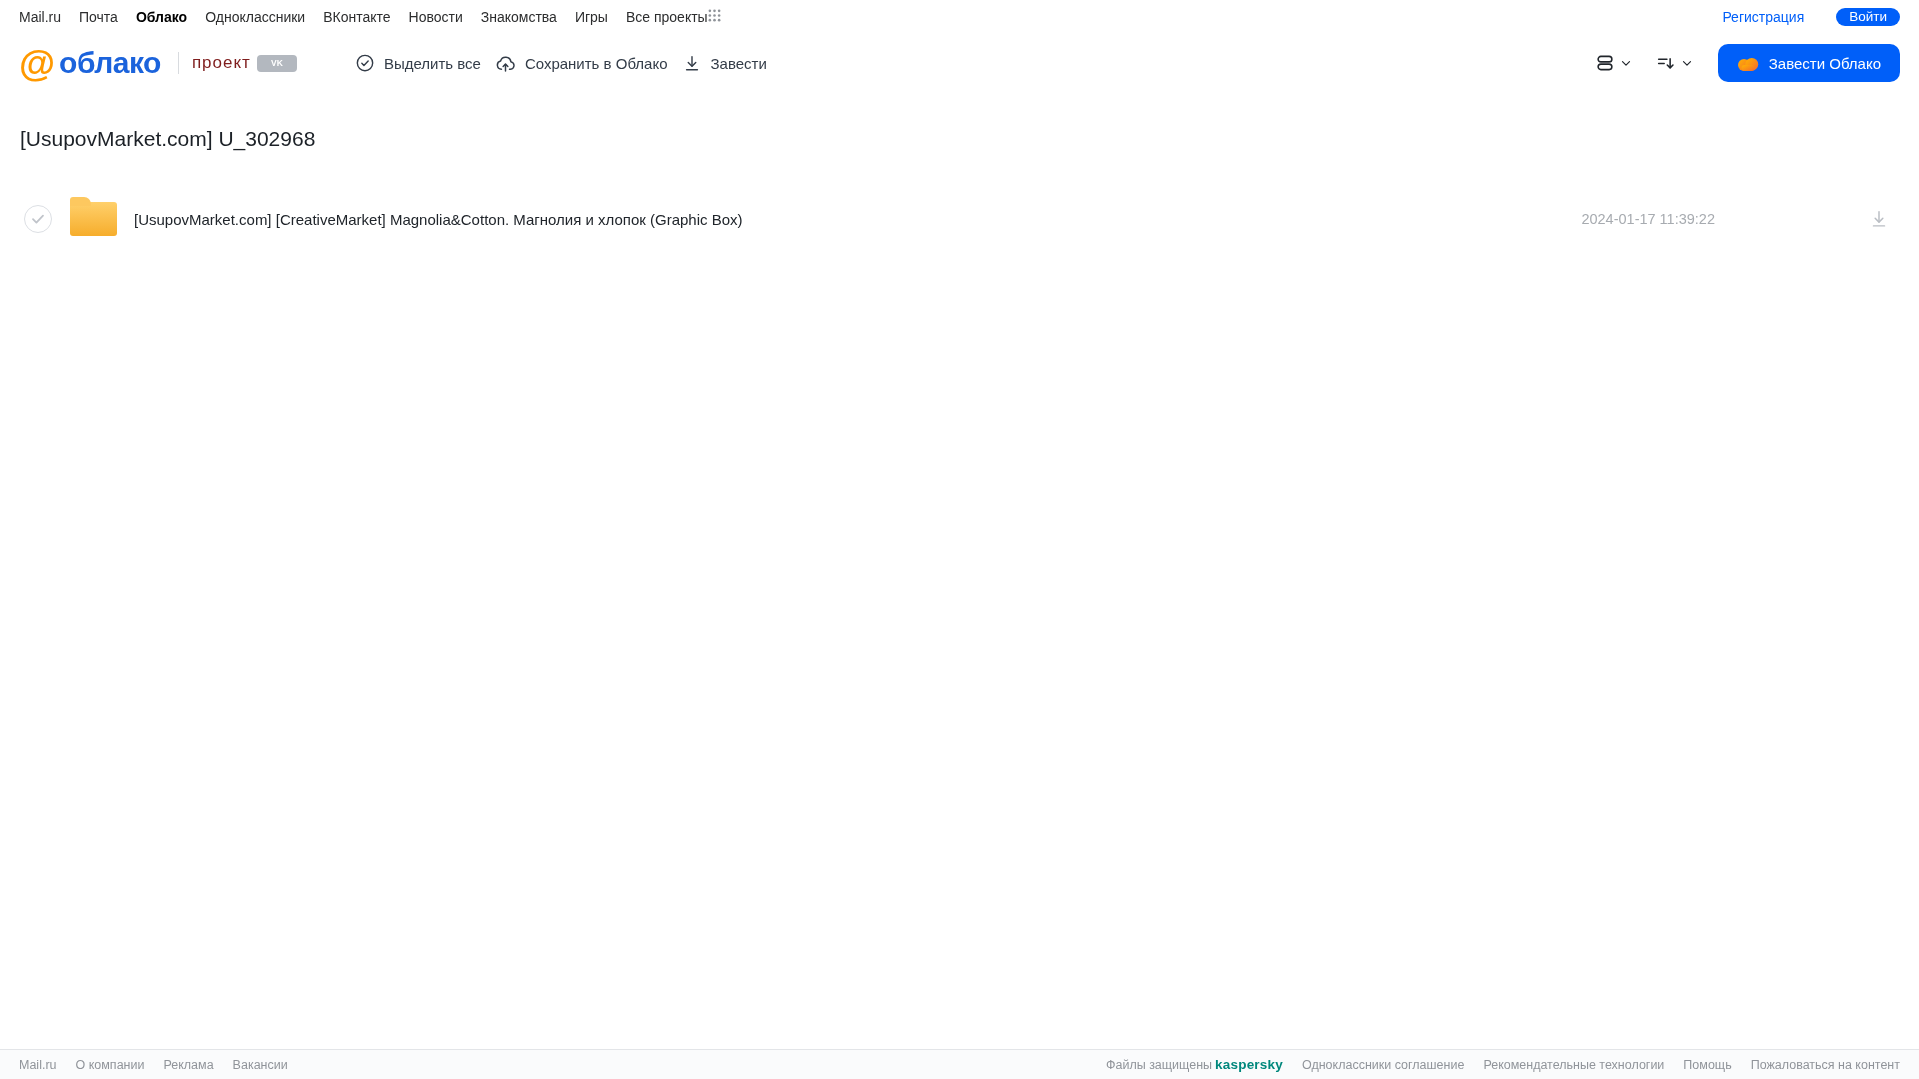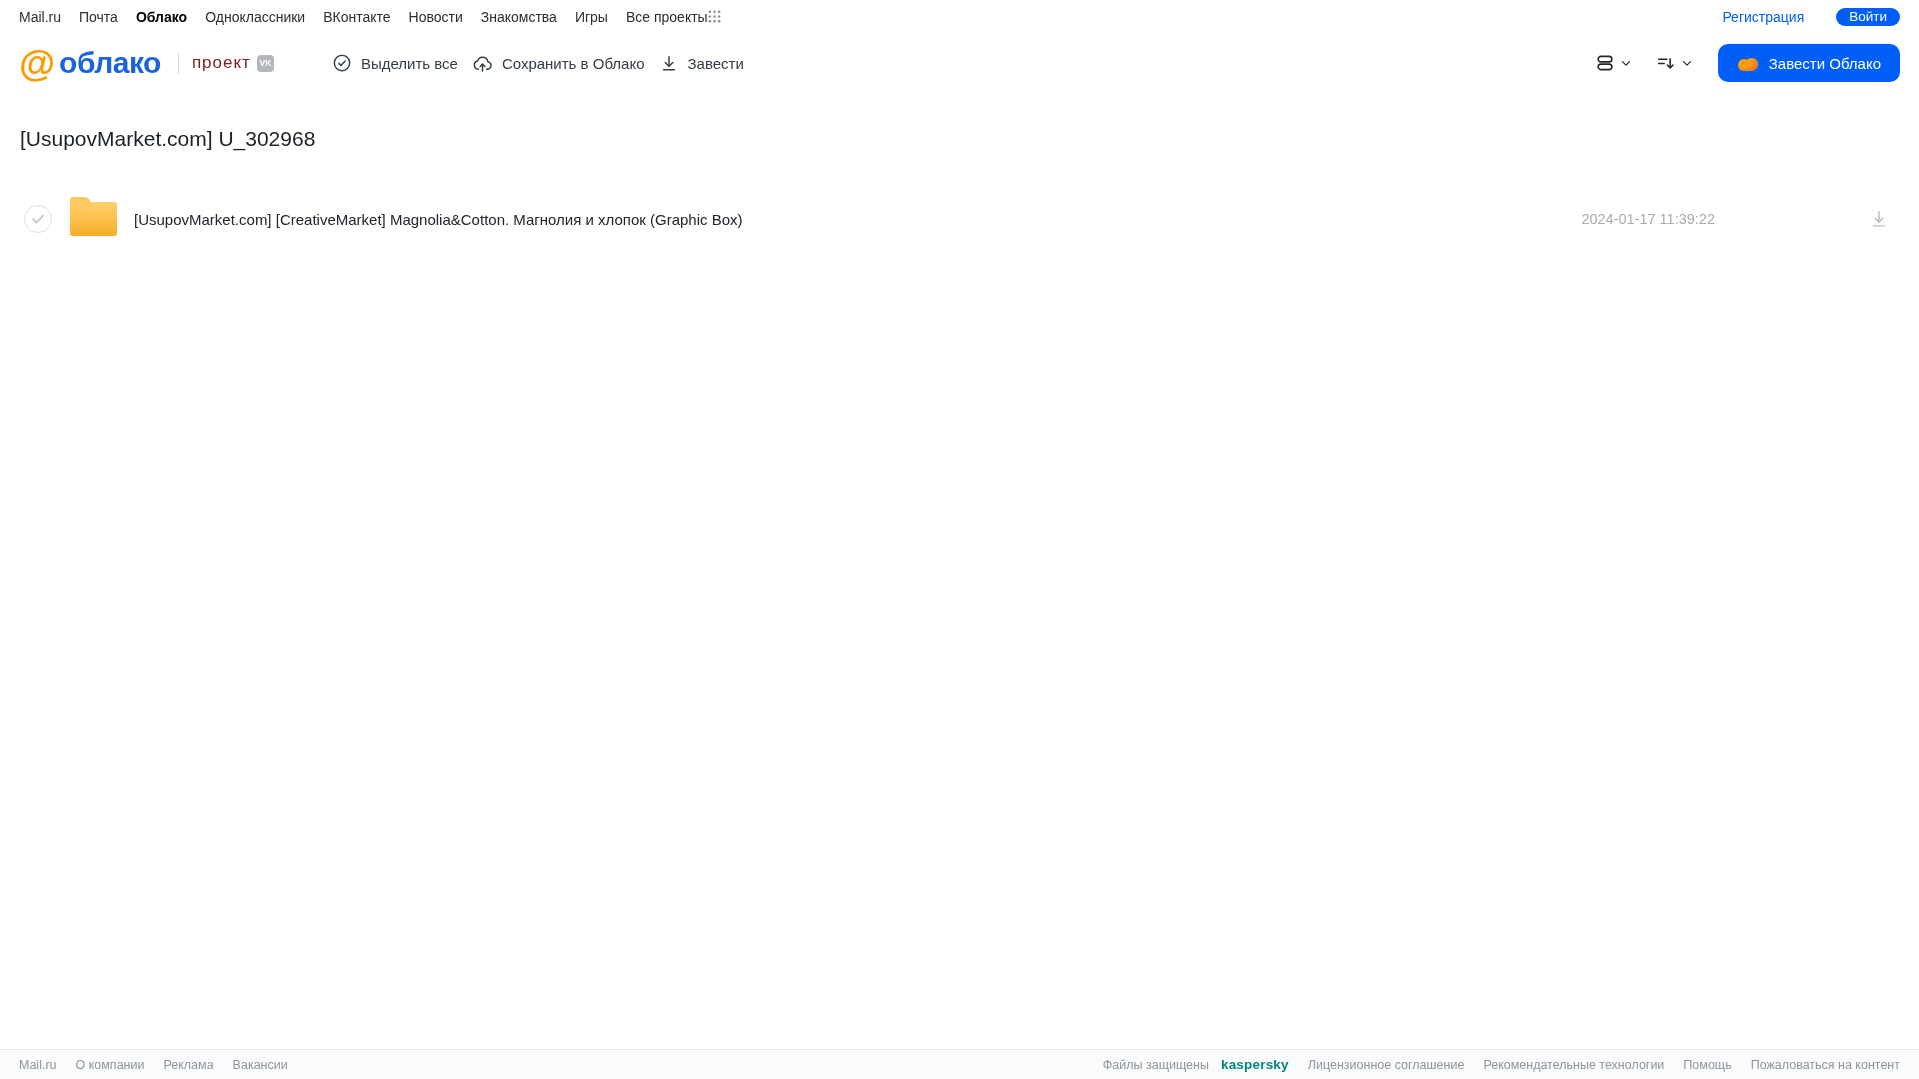--- a/index.html
+++ b/index.html
@@ -7,35 +7,35 @@
   body {
     font-family: "Liberation Sans", "DejaVu Sans", sans-serif;
     background:#ffffff; color:#20252b; position:relative; overflow:hidden;
   }
   a { text-decoration:none; }
 
   
   .topnav { height:33px; display:flex; align-items:center; padding:0 19px; gap:18px; font-size:14px; color:#2c2d2e; }
   .topnav .nav-link { color:#2c2d2e; cursor:pointer; white-space:nowrap; }
   .topnav .nav-link.active { font-weight:700; color:#000; }
-  .allprojects { display:flex; align-items:center; gap:0; }
+  .allprojects { display:flex; gap:0; }
   .grid-icon { color:#8f9399; display:flex; }
   .topnav-spacer { flex:1; }
   .register-link { color:#005ff9; font-size:14px; margin-right:14px; cursor:pointer; }
   .login-btn { background:#005ff9; color:#fff; border:none; border-radius:14px; height:18px; padding:0 13px; font-size:13.5px; font-family:inherit; cursor:pointer; display:flex; align-items:center; }
 
   
   .toolbar { height:60px; display:flex; align-items:center; padding:0 19px; }
   .logo { display:flex; align-items:center; cursor:pointer; }
   .logo-at { color:#ff9900; font-size:37px; font-weight:700; line-height:1; margin-right:4px; }
   .logo-word { color:#1b63dc; font-size:30px; font-weight:700; letter-spacing:-0.5px; line-height:1; }
   .logo-divider { width:1px; height:22px; background:#d8dbdf; margin:0 13px 0 17px; }
   .project-tag { display:flex; align-items:center; gap:6px; }
   .project-label { color:#7f1d1d; font-size:17px; letter-spacing:1px; }
-  .vk-badge { width:17px; height:17px; border-radius:4px; background:#b3b8bf; color:#fff; font-size:8.5px; font-weight:700; display:flex; align-items:center; justify-content:center; }
+  .vk-badge { width:40px; height:17px; border-radius:4px; background:#b3b8bf; color:#fff; font-size:8.5px; font-weight:700; display:flex; align-items:center; justify-content:center; }
 
   .actions { display:flex; align-items:center; gap:14px; margin-left:58px; }
   .action { display:flex; align-items:center; gap:9px; font-size:15px; color:#333c48; cursor:pointer; white-space:nowrap; }
   .action svg { color:#333c48; }
 
   .right-controls { margin-left:auto; display:flex; align-items:center; }
   .ctrl { display:flex; align-items:center; gap:3px; color:#20252b; cursor:pointer; }
   .ctrl + .ctrl { margin-left:22px; }
   .chev { color:#20252b; display:flex; }
   .create-btn { margin-left:24px; height:38px; border:none; border-radius:10px; background:#005ff9; color:#fff; font-size:15px; font-family:inherit; display:flex; align-items:center; gap:10px; padding:0 19px; cursor:pointer; }
@@ -49,21 +49,21 @@
   .file-name { margin-left:17px; font-size:15px; color:#20252b; white-space:nowrap; overflow:hidden; text-overflow:ellipsis; }
   .file-date { margin-left:auto; font-size:14.5px; color:#a7abb0; white-space:nowrap; }
   .row-download { width:24px; margin-left:152px; color:#b9bdc3; display:flex; align-items:center; justify-content:center; cursor:pointer; }
 
   
   .footer { position:absolute; left:0; bottom:0; width:100%; height:30px; background:#fafbfc; border-top:1px solid #e3e5e8; display:flex; align-items:center; padding:0 19px; font-size:12.5px; color:#90949a; }
   .footer .f-link { color:#90949a; cursor:pointer; white-space:nowrap; }
   .footer-left { display:flex; gap:19px; }
   .footer-spacer { flex:1; }
   .footer-right { display:flex; gap:19px; align-items:center; }
-  .kaspersky-wrap { display:flex; gap:12px; align-items:center; white-space:nowrap;margin-left:38px; }
+  .kaspersky-wrap { display:flex; gap:3px; align-items:center; white-space:nowrap;margin-left:38px; }
   .kaspersky-logo { color:#00877c; font-weight:700; font-size:13.5px; letter-spacing:0.2px; }
 </style>
 </head>
 <body>
 
 <div class="topnav">
   <a class="nav-link">Mail.ru</a>
   <a class="nav-link">Почта</a>
   <a class="nav-link active">Облако</a>
   <a class="nav-link">Одноклассники</a>
@@ -211,18 +211,18 @@
     <a class="f-link">О компании</a>
     <a class="f-link">Реклама</a>
     <a class="f-link">Вакансии</a>
   </div>
   <div class="footer-spacer"></div>
   <div class="footer-right">
     <span class="kaspersky-wrap">
       <span>Файлы защищены</span>
       <span class="kaspersky-logo">kaspersky</span>
     </span>
-    <a class="f-link">Лицензионное соглашение</a>
+    <a class="f-link">Одноклассники соглашение</a>
     <a class="f-link">Рекомендательные технологии</a>
     <a class="f-link">Помощь</a>
     <a class="f-link">Пожаловаться на контент</a>
   </div>
 </div>
 
 </body></html>

